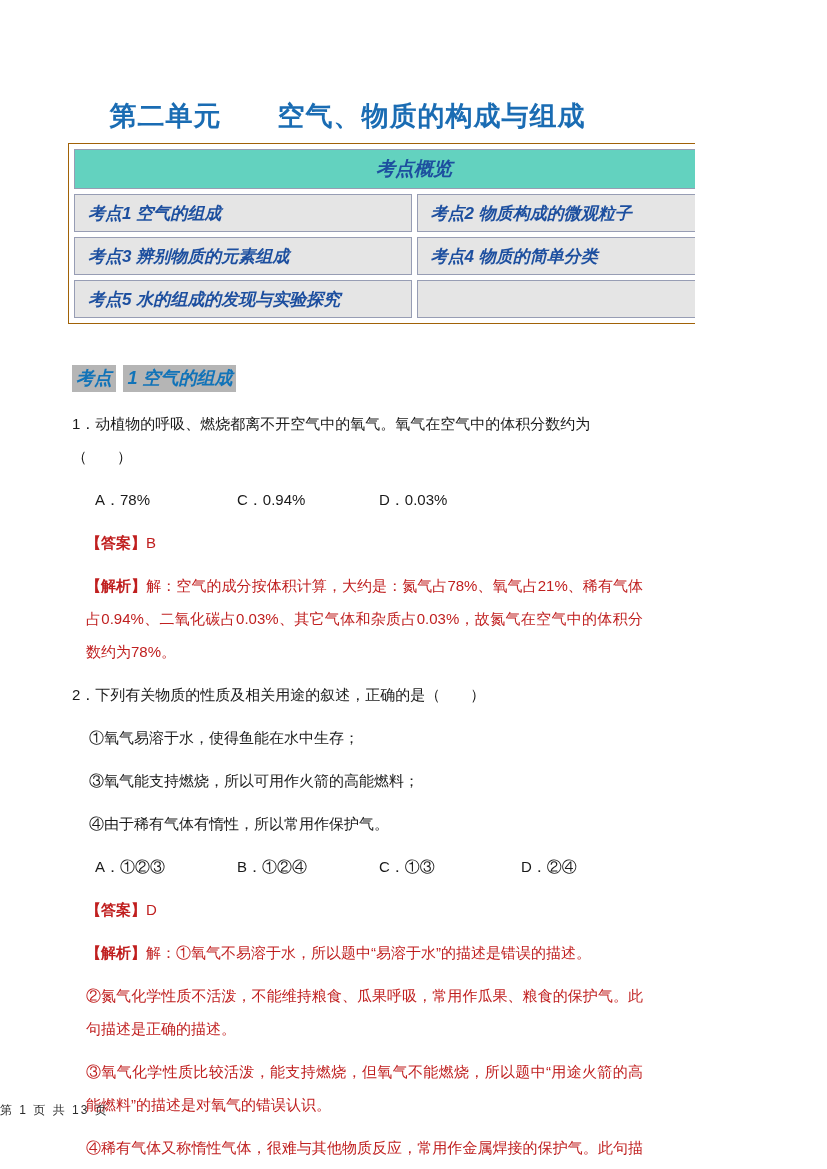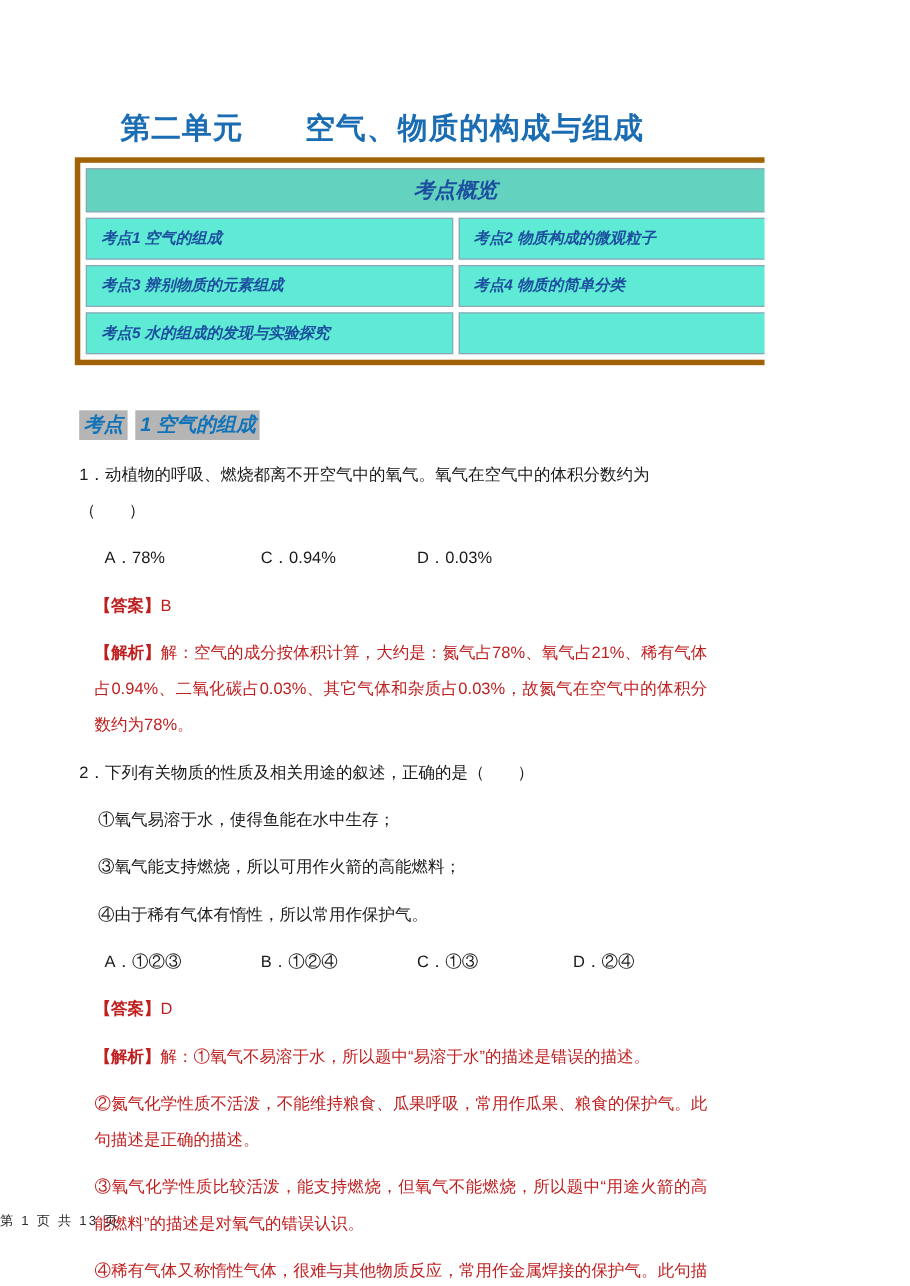--- a/index.html
+++ b/index.html
@@ -20,29 +20,29 @@
     font-size: 27px;
     font-weight: bold;
     letter-spacing: 1px;
     color: #1a6cb3;
   }
   .kp-table {
     width: 692px;
     margin: 9px 0 0 68px;
     border-collapse: separate;
     border-spacing: 5px;
-    border: 5px solid #a16207;
+    border: 1px solid #a16207;
     background: #ffffff;
   }
   .kp-table td {
     border: 1px solid #979db4;
-    background: #5eead4;
+    background: #e5e5e5;
     height: 38px;
     padding: 0 6px 0 13px;
-    font-size: 14px;
+    font-size: 17px;
     font-weight: bold;
     font-style: italic;
     color: #1d4f9f;
   }
   .kp-table td.kp-head {
     background: #63d2bf;
     text-align: center;
     font-size: 19px;
     height: 40px;
     padding: 0;

